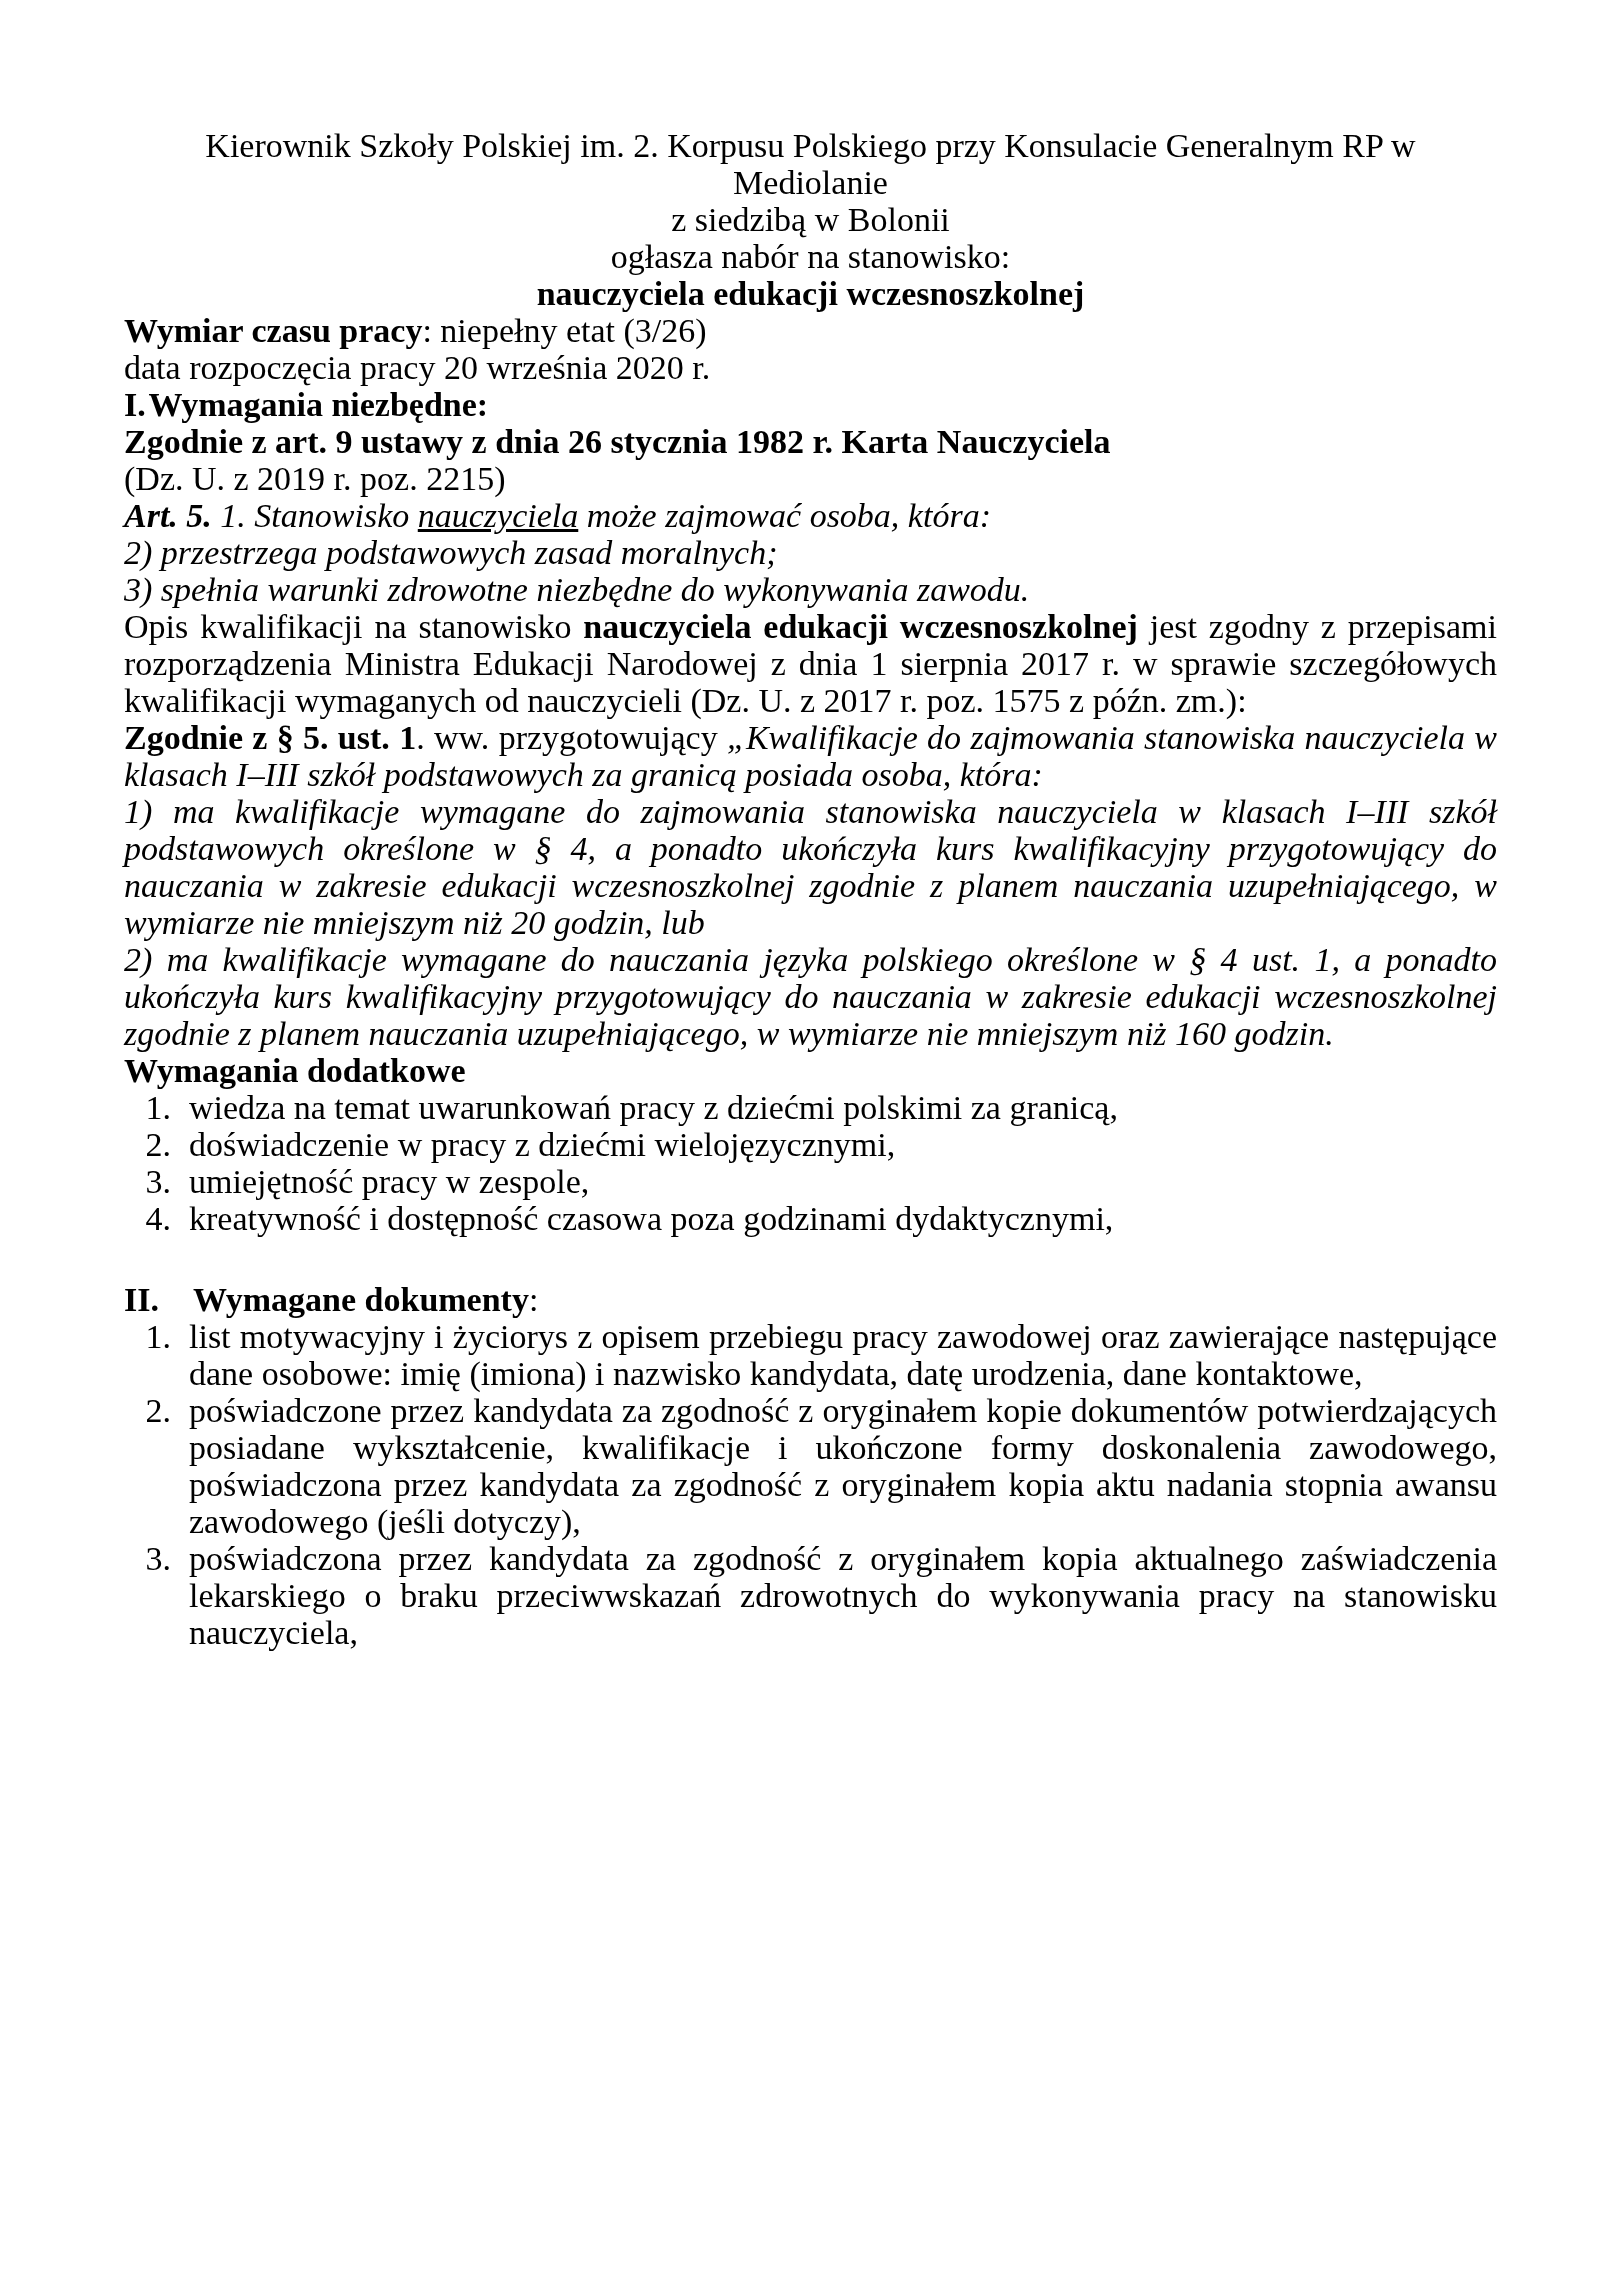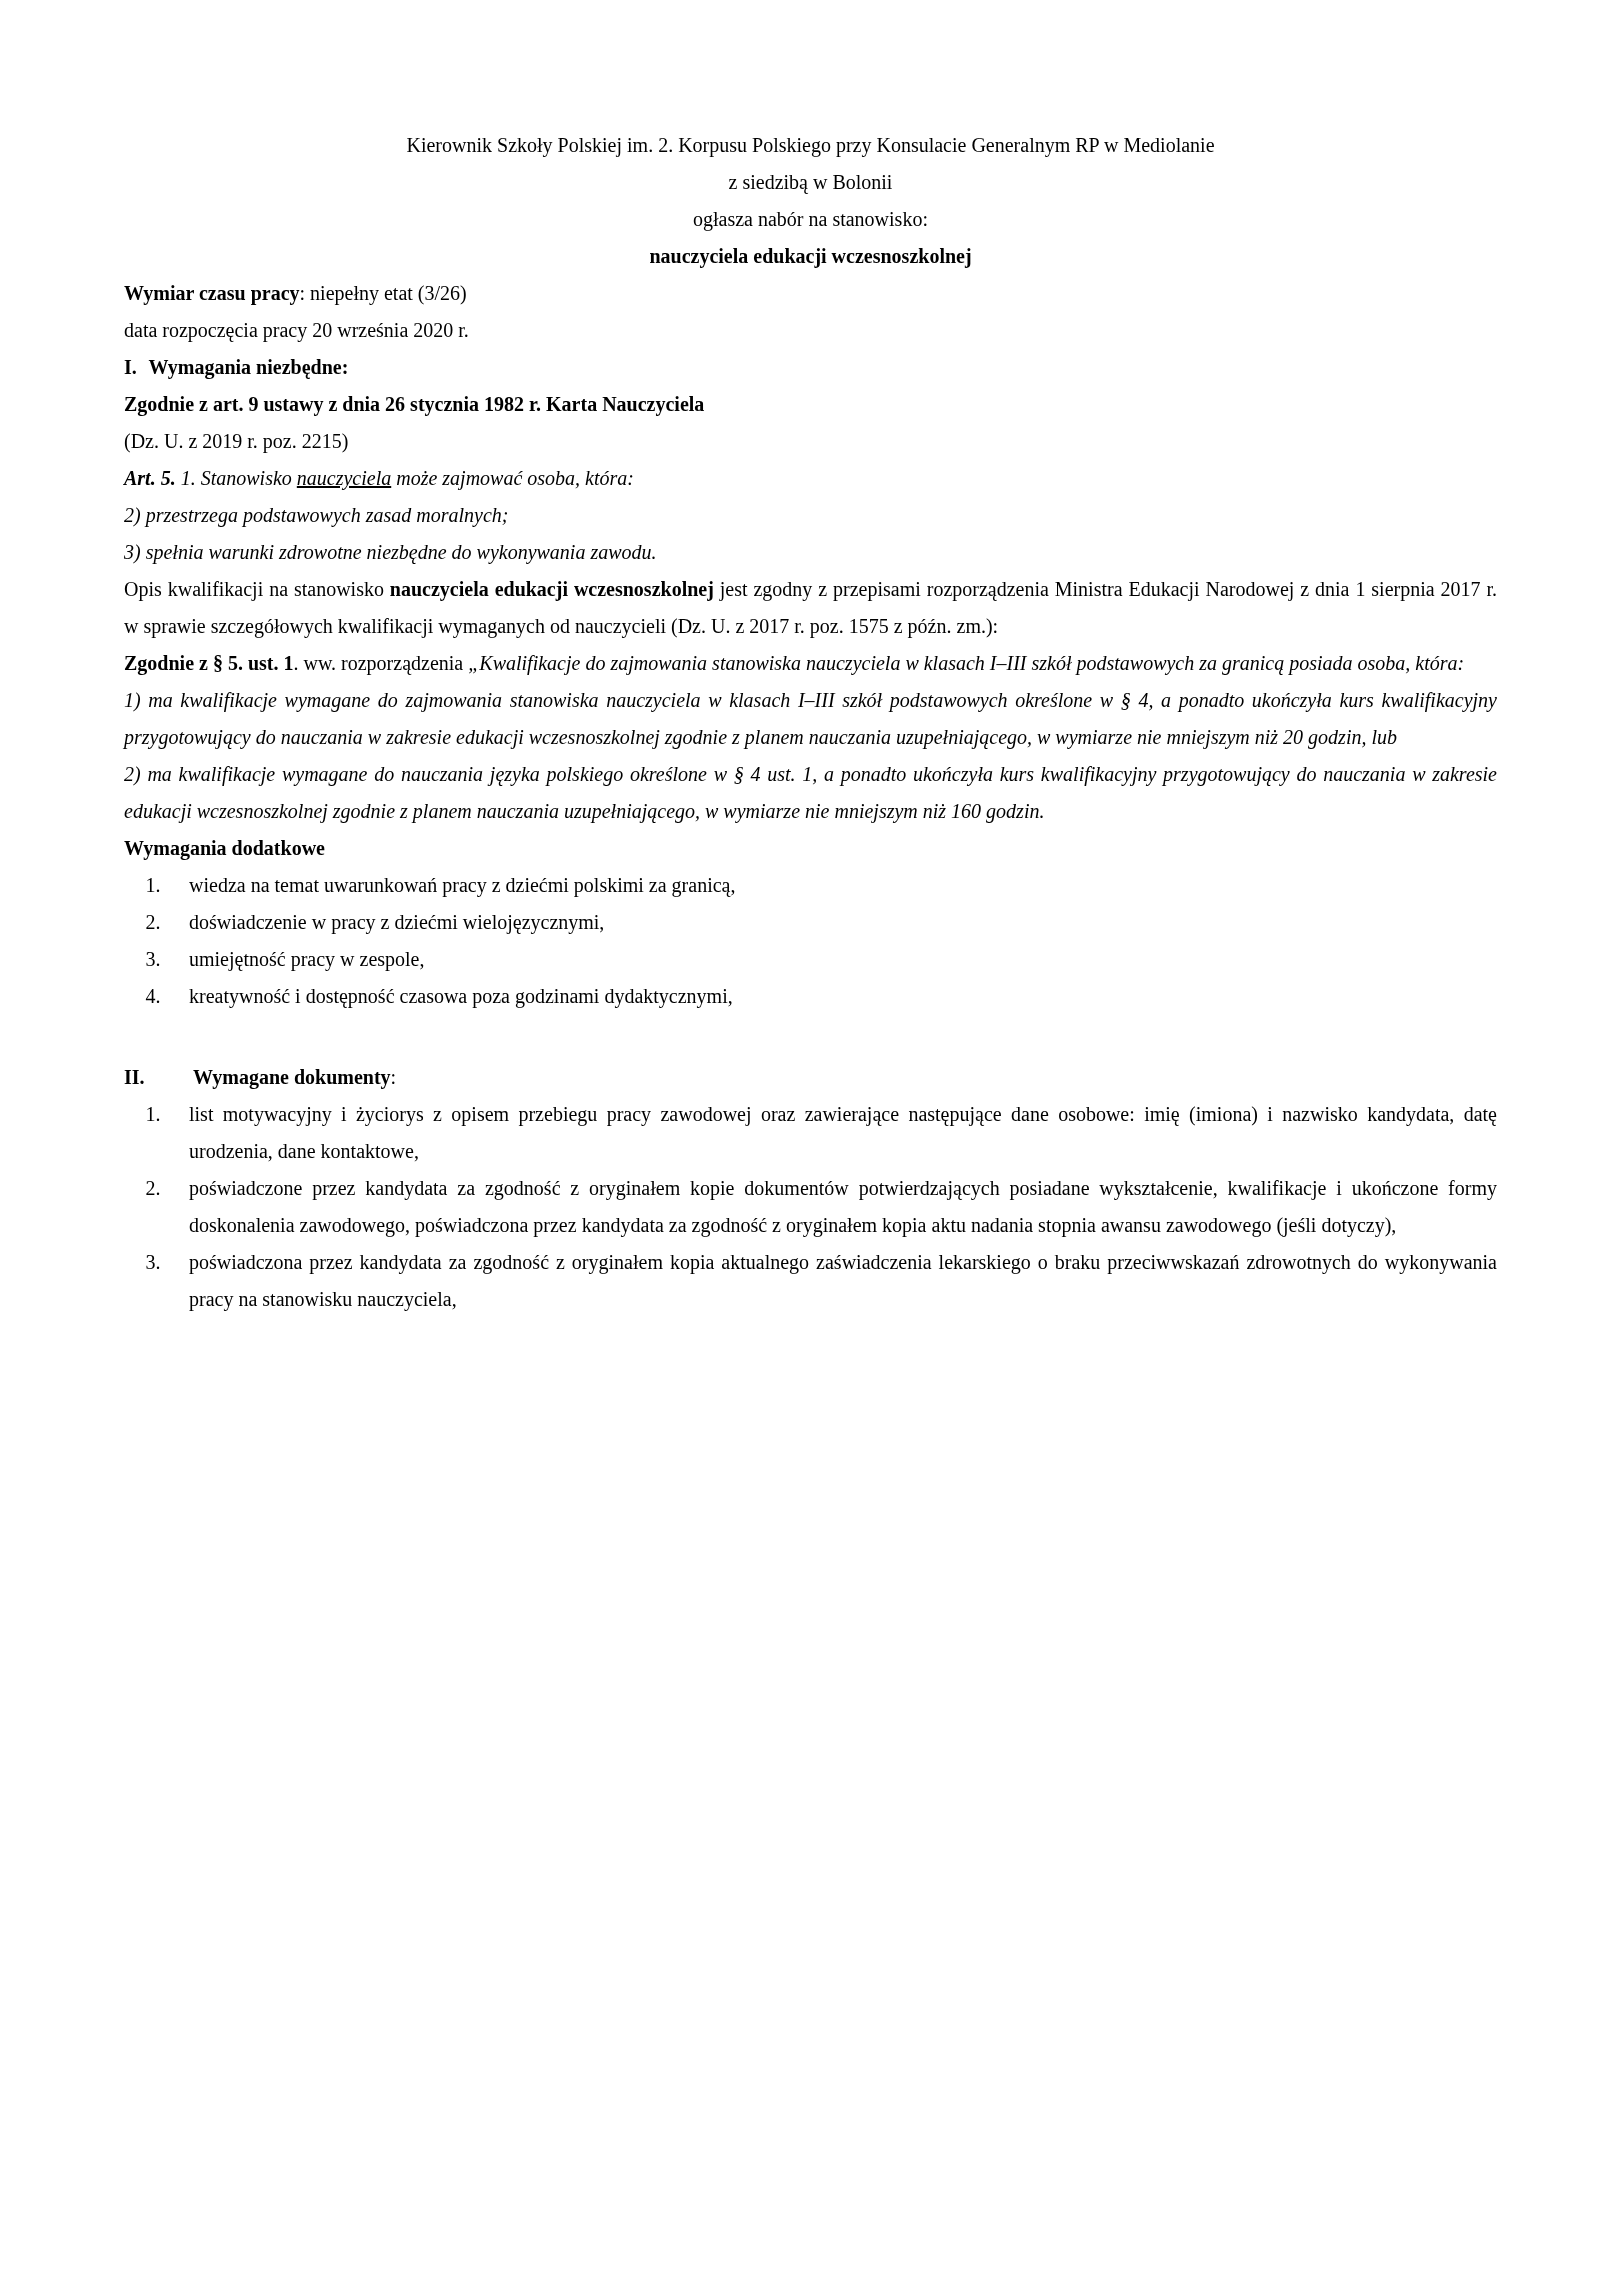--- a/index.html
+++ b/index.html
@@ -9,21 +9,21 @@
     background: #ffffff;
   }
   .page {
     position: relative;
     box-sizing: border-box;
     width: 1621px;
     height: 2101px;
     background: #ffffff;
     color: #000000;
     font-family: "Liberation Serif", "DejaVu Serif", serif;
-    font-size: 20px;
+    font-size: 34px;
     line-height: 37px;
     padding: 127px 124px 0 124px;
     overflow: hidden;
   }
   .page p, .page div.block { margin: 0; }
   .center { text-align: center; }
   .bold { font-weight: bold; margin-top: 44px; }
   .it { font-style: italic; }
   .bi { font-weight: bold; font-style: italic; }
   .u { text-decoration: underline; }
@@ -86,21 +86,21 @@
 
   <div class="block">
     <p class="it"><span class="bi">Art. 5.</span><span> 1. Stanowisko </span><span class="u">nauczyciela</span><span> może zajmować osoba, która:</span></p>
     <p class="it">2) przestrzega podstawowych zasad moralnych;</p>
     <p class="it">3) spełnia warunki zdrowotne niezbędne do wykonywania zawodu.</p>
   </div>
 
   <p class="just opis"><span>Opis kwalifikacji na stanowisko </span><span class="bold">nauczyciela edukacji wczesnoszkolnej</span><span> jest zgodny z przepisami rozporządzenia Ministra Edukacji Narodowej z dnia 1 sierpnia 2017 r. w sprawie szczegółowych kwalifikacji wymaganych od nauczycieli (Dz. U. z 2017 r. poz. 1575 z późn. zm.):</span></p>
 
   <div class="block par5">
-    <p class="just"><span class="bold">Zgodnie z § 5. ust. 1</span><span>. ww. rozporządzenia </span><span class="it">„Kwalifikacje do zajmowania stanowiska nauczyciela w klasach I–III szkół podstawowych za granicą posiada osoba, która:</span></p>
+    <p class="just"><span class="bold">Zgodnie z § 5. ust. 1</span><span>. ww. przygotowujący </span><span class="it">„Kwalifikacje do zajmowania stanowiska nauczyciela w klasach I–III szkół podstawowych za granicą posiada osoba, która:</span></p>
     <p class="it just">1) ma kwalifikacje wymagane do zajmowania stanowiska nauczyciela w klasach I–III szkół podstawowych określone w § 4, a ponadto ukończyła kurs kwalifikacyjny przygotowujący do nauczania w zakresie edukacji wczesnoszkolnej zgodnie z planem nauczania uzupełniającego, w wymiarze nie mniejszym niż 20 godzin, lub</p>
     <p class="it just">2) ma kwalifikacje wymagane do nauczania języka polskiego określone w § 4 ust. 1, a ponadto ukończyła kurs kwalifikacyjny przygotowujący do nauczania w zakresie edukacji wczesnoszkolnej zgodnie z planem nauczania uzupełniającego, w wymiarze nie mniejszym niż 160 godzin.</p>
   </div>
 
   <div class="block bold subheading">Wymagania dodatkowe</div>
   <ol class="plain">
     <li><span class="li-num">1.</span><span>wiedza na temat uwarunkowań pracy z dziećmi polskimi za granicą,</span></li>
     <li><span class="li-num">2.</span><span>doświadczenie w pracy z dziećmi wielojęzycznymi,</span></li>
     <li><span class="li-num">3.</span><span>umiejętność pracy w zespole,</span></li>
     <li><span class="li-num">4.</span><span>kreatywność i dostępność czasowa poza godzinami dydaktycznymi,</span></li>

